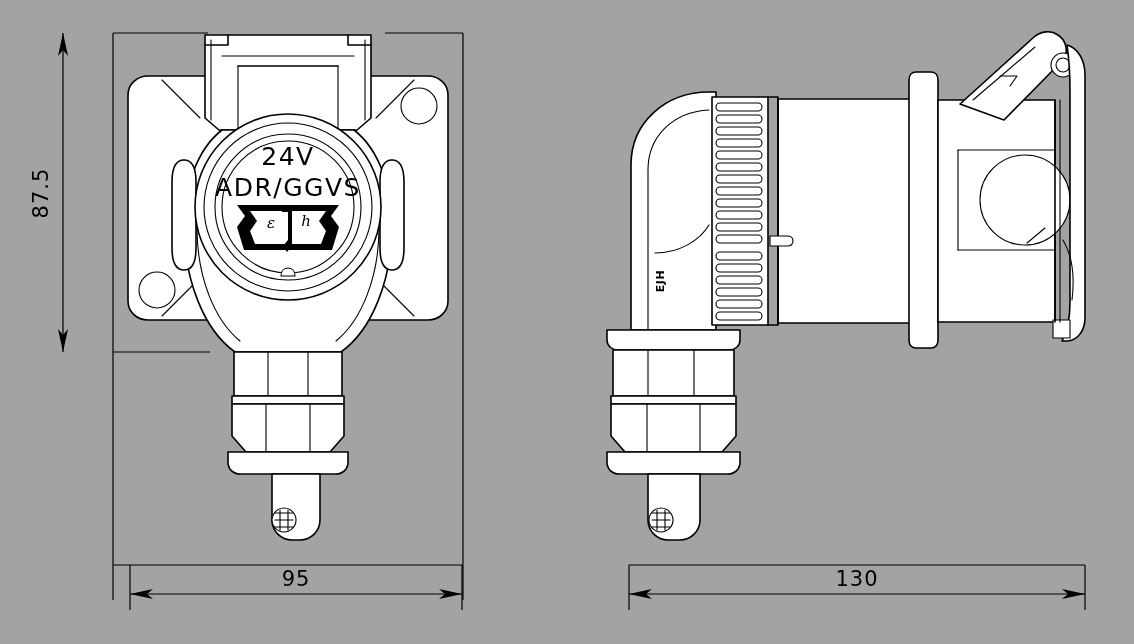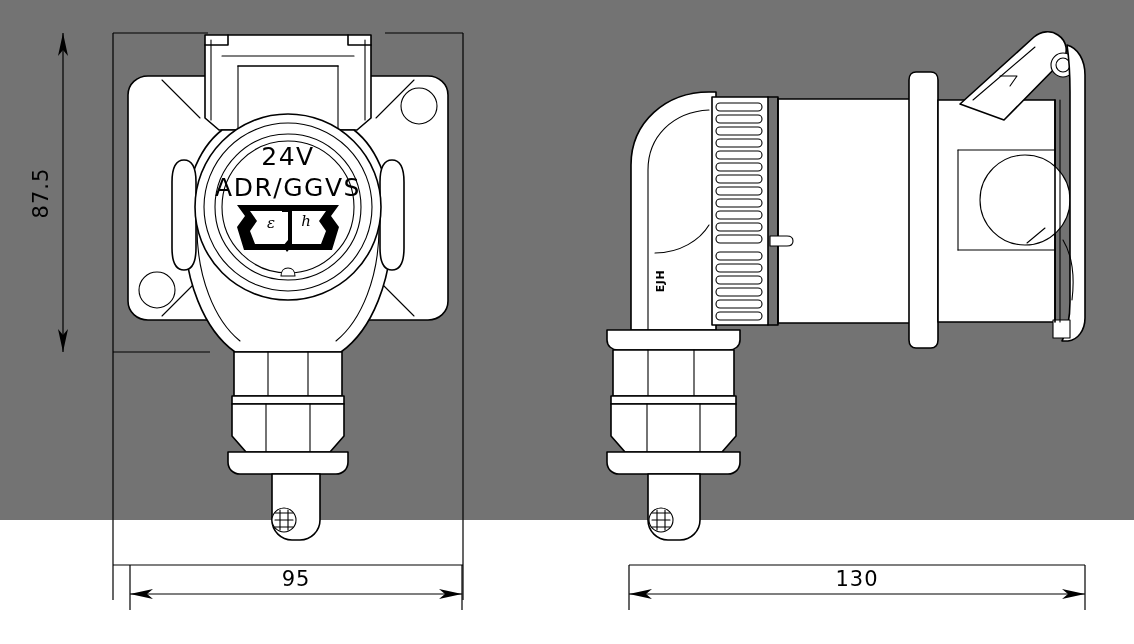--- a/index.html
+++ b/index.html
@@ -10,22 +10,22 @@
   }
   body {
     width: 1134px;
     height: 644px;
     font-family: "Liberation Sans", sans-serif;
     overflow: hidden;
   }
   #drawing-root {
     position: relative;
     width: 1134px;
-    height: 520px;
-    background: #737373;
+    height: 644px;
+    background: #a3a3a3;
   }
   svg.drawing {
     display: block;
     width: 1134px;
     height: 644px;
   }
   .ln {
     fill: none;
     stroke: #000000;
     stroke-width: 1.6;

